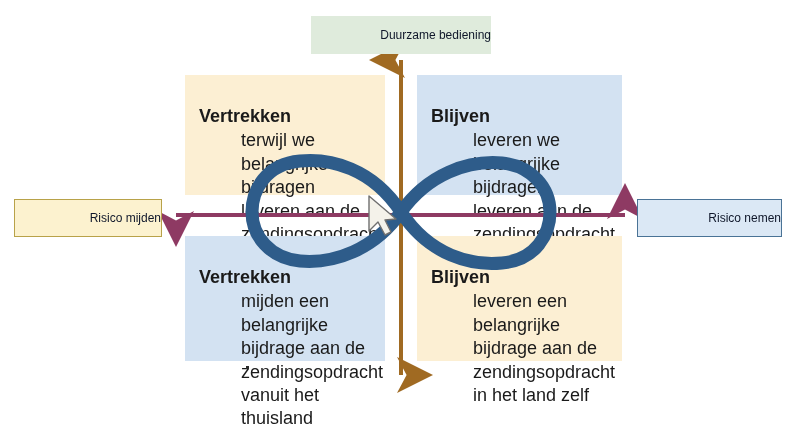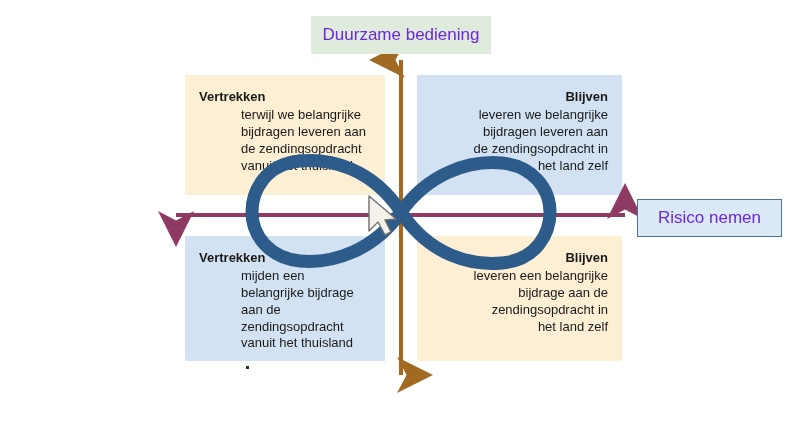--- a/index.html
+++ b/index.html
@@ -15,30 +15,30 @@
     width: 789px;
     height: 442px;
     background: #ffffff;
     overflow: hidden;
   }
 
   
   .quadrant {
     position: absolute;
     box-sizing: border-box;
-    font-size: 13px;
+    font-size: 18px;
     line-height: 1.30;
     color: #1a1a1a;
-    padding: 14px 14px 10px 14px;
+    padding: 30px 14px 10px 14px;
     z-index: 2;
   }
   .q-cream  { background: #fcefd3; }
   .q-blue   { background: #d3e2f2; }
   .q-left   { text-align: left; }
-  .q-right  { text-align: right; }
+  .q-right  { text-align: left; }
   .q-title {
     font-weight: bold;
     display: block;
     margin-bottom: 1px;
   }
   .q-body { display: block; margin-left: 42px; }
 
   #q-tl { left: 185px; top: 75px;  width: 200px; height: 120px; }
   #q-tr { left: 417px; top: 75px;  width: 205px; height: 120px; }
   #q-bl { left: 185px; top: 236px; width: 200px; height: 125px; }
@@ -65,23 +65,23 @@
     width: 789px; height: 442px;
     z-index: 6;
   }
 
   
   .axis-label {
     position: absolute;
     box-sizing: border-box;
     display: flex;
     align-items: center;
-    justify-content: center;
-    font-size: 17px;
-    color: #6d28d9;
+    justify-content: flex-end;
+    font-size: 12px;
+    color: #0f172a;
     z-index: 5;
     white-space: nowrap;
   }
   #label-top {
     left: 311px; top: 16px; width: 180px; height: 38px;
     background: #dfebdc;
     border: none;
   }
   #label-bottom {
     left: 311px; top: 380px; width: 191px; height: 38px;
@@ -170,20 +170,23 @@
 
   <svg id="cursor-layer" viewBox="0 0 789 442">
     <path d="M 369,196 L 369,231 L 378,222 L 385,235 L 391,232 L 385,220 L 396,219 Z" fill="#f4f2ea" stroke="#6f6f6f" stroke-width="1.4" stroke-linejoin="round"></path>
   </svg>
 
   <div class="axis-label" id="label-top">
     <span>Duurzame bediening</span>
   </div>
 
 
+  <div class="axis-label" id="label-left">
+    <span>Risico mijden</span>
+  </div>
 
   <div class="axis-label" id="label-right">
     <span>Risico nemen</span>
   </div>
 
   <div id="stray-dot"></div>
 
 </div>
 
 </body></html>

